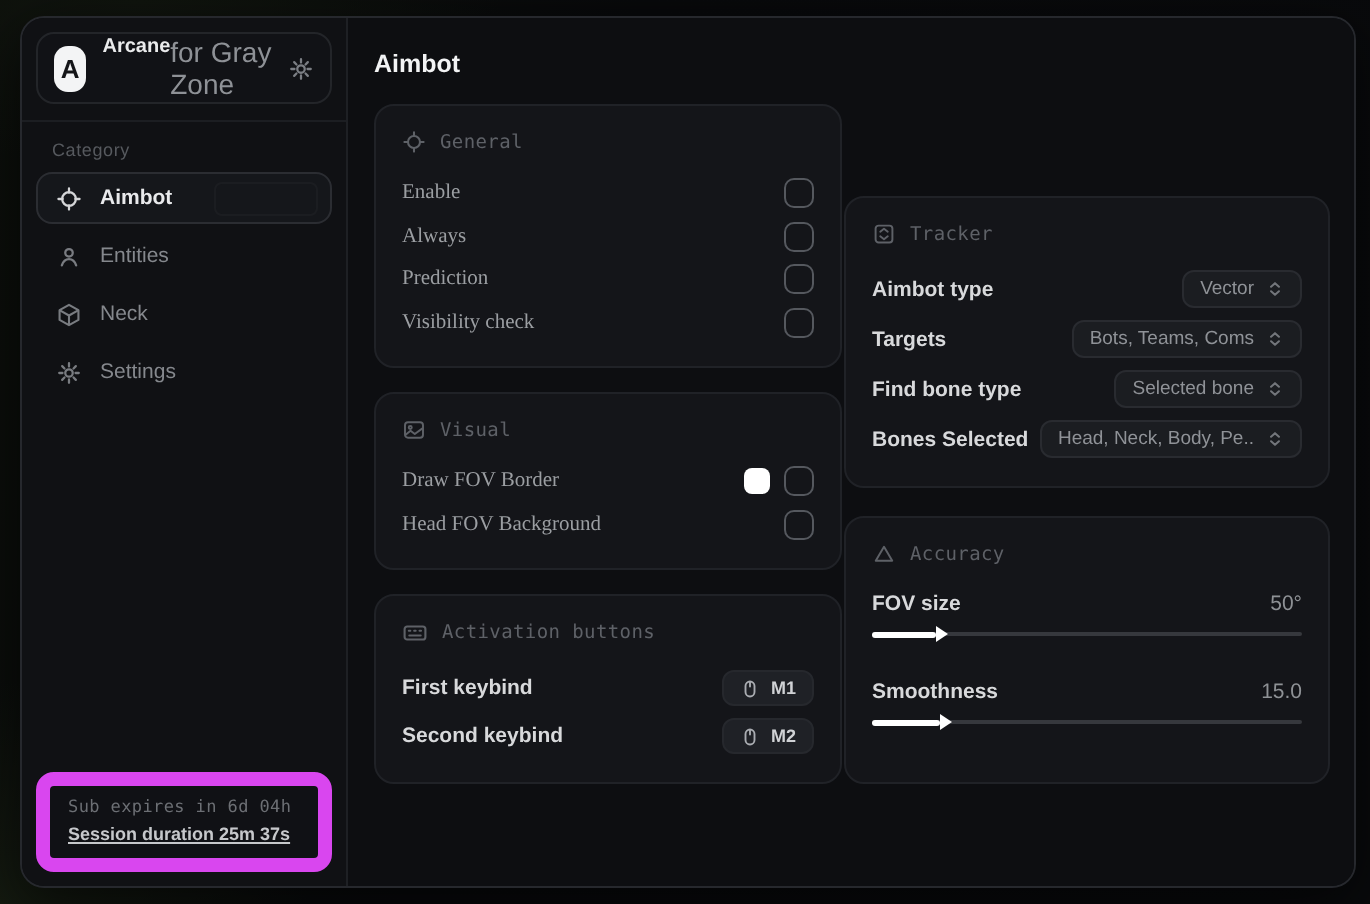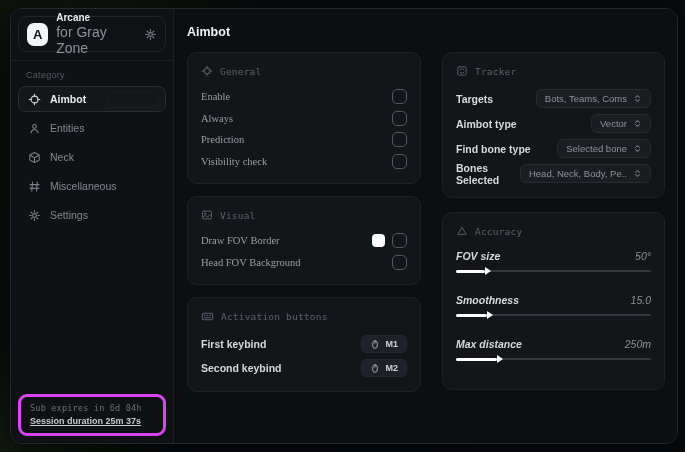--- a/index.html
+++ b/index.html
@@ -20,48 +20,48 @@
     display:flex; overflow:hidden; box-shadow:0 8px 30px rgba(0,0,0,.6);
   }
 
   
   .sidebar { width:163px; flex:none; background:#101114; border-right:1px solid #1e2024; display:flex; flex-direction:column; }
 
   .brand { margin:7px 7px 0 7px; border:1px solid #232529; border-radius:9px; height:36px;
            padding:0 8px; display:flex; align-items:center; gap:8px; background:#111216; }
   .logo { width:23px; height:23px; border-radius:7px; background:#f3f4f5; color:#141518;
           display:flex; align-items:center; justify-content:center; font-weight:bold; font-size:13px; }
-  .brand-text { display:flex; flex-direction:column; line-height:1.15; }
+  .brand-text { display:flex; flex-direction:row; line-height:1.15; }
   .brand-name { font-size:10px; font-weight:bold; color:#eaebec; }
   .brand-sub  { font-size:14px; color:#8e9196; }
   .brand-gear { margin-left:auto; color:#7b7e84; display:flex; }
 
   .side-divider { height:1px; background:#1c1e22; margin-top:8px; }
 
   .category-label { font-size:9px; color:#56595e; margin:9px 15px 6px 15px; letter-spacing:.3px; }
 
   .nav { padding:0 7px; display:flex; flex-direction:column; gap:3px; }
   .nav-item { height:26px; border-radius:8px; border:1px solid transparent;
               display:flex; align-items:center; gap:9px; padding:0 9px;
               color:#85888d; font-size:10.5px; cursor:pointer; position:relative; }
   .nav-item.active { background:#15171b; border-color:#2b2d32; color:#e9eaec; font-weight:bold; }
   .nav-item .ni { display:flex; color:inherit; opacity:.9; }
   .ghost { position:absolute; right:6px; top:4px; width:52px; height:17px;
            border:1px solid rgba(120,124,130,.12); border-radius:4px; opacity:.5; }
 
-  .side-footer { margin:auto 7px 7px 7px; border:3px solid #d946ef; border-radius:9px;
+  .side-footer { margin:auto 7px 7px 7px; border:7px solid #d946ef; border-radius:9px;
                  padding:6px 9px 7px 9px; background:#101115; }
   .expires { font-family:"DejaVu Sans Mono", monospace; font-size:8.5px; color:#6c6f74; letter-spacing:.2px; margin-bottom:3px; }
   .session { font-size:9px; font-weight:bold; color:#c6c8cb;text-decoration:underline; }
 
   
   .main { flex:1; padding:14px 12px 12px 13px; background:#0d0e11; overflow:hidden; }
   .page-title { font-size:12.5px; font-weight:bold; color:#f2f3f4; margin:2px 0 13px 0; }
 
-  .columns { display:flex; gap:21px; align-items:flex-start; }
+  .columns { display:flex; gap:1px; align-items:flex-end; }
   .col-left  { width:234px; flex:none; display:flex; flex-direction:column; gap:12px; }
   .col-right { flex:1; display:flex; flex-direction:column; gap:14px; }
 
   .card { background:#141519; border:1px solid #202227; border-radius:10px; padding:10px 13px 11px 13px; }
   .card-title { display:flex; align-items:center; gap:7px;
                 font-family:"DejaVu Sans Mono", monospace; font-size:9.5px; color:#5e6167;
                 margin:2px 0 9px 0; letter-spacing:.2px; }
   .card-title .ci { display:flex; color:#5e6167; }
 
   .row { display:flex; align-items:center; justify-content:space-between; height:21.5px; }
@@ -76,21 +76,21 @@
   .keybind { display:flex; align-items:center; gap:5px; background:#1f2126; border:1px solid #26282d;
              border-radius:6px; height:18px; padding:0 8px; font-size:9px; font-weight:bold; color:#d0d2d5; cursor:pointer; }
   .keybind .mi { display:flex; color:#a9acb1; }
 
   .tr-row { height:25px; }
   .select-pill { display:flex; align-items:center; gap:6px; background:#1b1d21; border:1px solid #292b30;
                  border-radius:6px; height:19px; padding:0 8px; font-size:9.5px; color:#8f9297; cursor:pointer;
                  max-width:150px; white-space:nowrap; }
   .select-pill .ui { display:flex; color:#73767b; }
 
-  .slider-group { margin-bottom:18px;font-style:italic; }
+  .slider-group { margin-bottom:18px; }
   .slider-head { display:flex; align-items:center; justify-content:space-between; height:19px; }
   .slider-value { font-size:10.5px; color:#8e9195; }
   .slider-track { position:relative; height:2px; background:#36383d; border-radius:2px; margin:5px 0 11px 0; cursor:pointer; }
   .slider-fill  { position:absolute; left:0; top:-0.5px; height:3px; background:#ffffff; border-radius:2px; }
   .slider-fill::after { content:""; position:absolute; right:-6px; top:-2.5px;
                         border-left:6px solid #ffffff; border-top:4px solid transparent; border-bottom:4px solid transparent; }
 
   svg { display:block; }
 </style>
 </head>
@@ -144,28 +144,20 @@
         <div class="nav-item">
           <span class="ni">
             <svg width="13" height="13" viewBox="0 0 16 16" fill="none" stroke="currentColor" stroke-width="1.3" stroke-linejoin="round">
               <path d="M8 1.8L13.8 5v6L8 14.2 2.2 11V5L8 1.8z"></path>
                 <path d="M2.4 5.2L8 8.3l5.6-3.1M8 8.3v5.8"></path>
             </svg>
           </span>
           <span>Neck</span>
         </div>
 
-        <div class="nav-item">
-          <span class="ni">
-            <svg width="13" height="13" viewBox="0 0 16 16" fill="none" stroke="currentColor" stroke-width="1.4" stroke-linecap="round">
-              <path d="M5.6 2.5l-1 11M11.4 2.5l-1 11M2.6 5.7h11M2.4 10.3h11"></path>
-            </svg>
-          </span>
-          <span>Miscellaneous</span>
-        </div>
 
         <div class="nav-item">
           <span class="ni">
             <svg width="13" height="13" viewBox="0 0 16 16" fill="none" stroke="currentColor" stroke-width="1.4" stroke-linecap="round">
               <circle cx="8" cy="8" r="2.3"></circle>
               <path d="M8 2v2M8 12v2M2 8h2M12 8h2M3.8 3.8l1.4 1.4M10.8 10.8l1.4 1.4M12.2 3.8l-1.4 1.4M5.2 10.8l-1.4 1.4"></path>
             </svg>
           </span>
           <span>Settings</span>
         </div>
@@ -280,35 +272,35 @@
               <span class="ci">
                 <svg width="12" height="12" viewBox="0 0 16 16" fill="none" stroke="currentColor" stroke-width="1.3" stroke-linecap="round" stroke-linejoin="round">
                   <rect x="2.4" y="2.4" width="11.2" height="11.2" rx="2"></rect>
                     <path d="M5.5 6.5L8 4.5l2.5 2M5.5 9.5L8 11.5l2.5-2"></path>
                 </svg>
               </span>
               <span>Tracker</span>
             </div>
 
             <div class="row tr-row">
+              <span class="row-strong">Aimbot type</span>
+              <span class="select-pill">
+                <span>Vector</span>
+                <span class="ui">
+                  <svg width="9" height="9" viewBox="0 0 16 16" fill="none" stroke="currentColor" stroke-width="1.8" stroke-linecap="round" stroke-linejoin="round">
+                    <path d="M4.5 6L8 2.8 11.5 6M4.5 10L8 13.2 11.5 10"></path>
+                  </svg>
+                </span>
+              </span>
+            </div>
+
+            <div class="row tr-row">
               <span class="row-strong">Targets</span>
               <span class="select-pill">
                 <span>Bots, Teams, Coms</span>
-                <span class="ui">
-                  <svg width="9" height="9" viewBox="0 0 16 16" fill="none" stroke="currentColor" stroke-width="1.8" stroke-linecap="round" stroke-linejoin="round">
-                    <path d="M4.5 6L8 2.8 11.5 6M4.5 10L8 13.2 11.5 10"></path>
-                  </svg>
-                </span>
-              </span>
-            </div>
-
-            <div class="row tr-row">
-              <span class="row-strong">Aimbot type</span>
-              <span class="select-pill">
-                <span>Vector</span>
                 <span class="ui">
                   <svg width="9" height="9" viewBox="0 0 16 16" fill="none" stroke="currentColor" stroke-width="1.8" stroke-linecap="round" stroke-linejoin="round">
                     <path d="M4.5 6L8 2.8 11.5 6M4.5 10L8 13.2 11.5 10"></path>
                   </svg>
                 </span>
               </span>
             </div>
 
             <div class="row tr-row">
               <span class="row-strong">Find bone type</span>
@@ -358,27 +350,18 @@
             <div class="slider-group">
               <div class="slider-head">
                 <span class="row-strong">Smoothness</span>
                 <span class="slider-value">15.0</span>
               </div>
               <div class="slider-track">
                 <span class="slider-fill" style="width: 16%;"></span>
               </div>
             </div>
 
-            <div class="slider-group">
-              <div class="slider-head">
-                <span class="row-strong">Max distance</span>
-                <span class="slider-value">250m</span>
-              </div>
-              <div class="slider-track">
-                <span class="slider-fill" style="width: 21%;"></span>
-              </div>
-            </div>
           </section>
         </div>
       </div>
     </main>
   </div>
 </div>
 
 </body></html>

